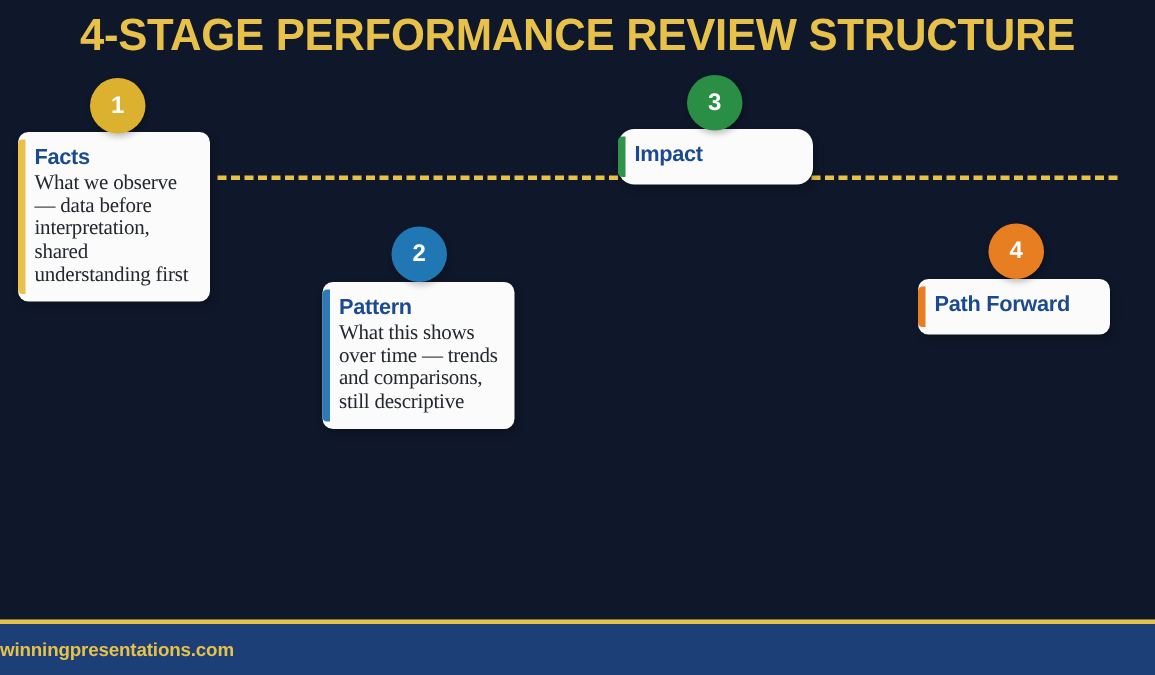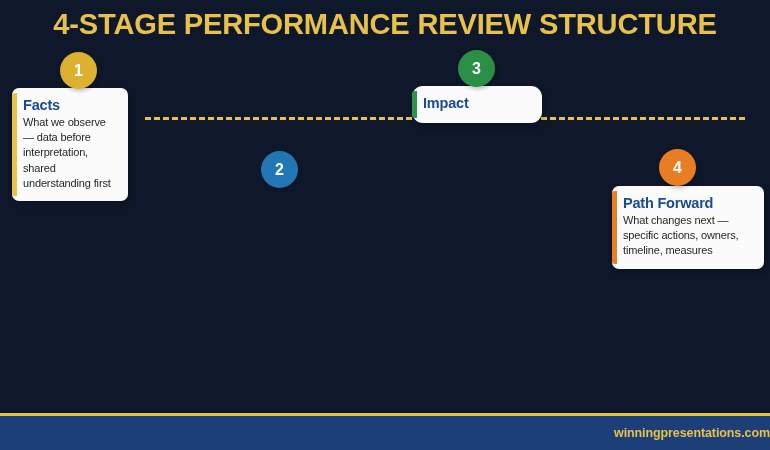--- a/index.html
+++ b/index.html
@@ -72,65 +72,66 @@
   .card-title {
     color: #1b4a90;
     font-size: 14.5px;
     font-weight: bold;
     line-height: 17px;
     margin-bottom: 1px;
     letter-spacing: -0.2px;
   }
   .card-body {
     color: #23272e;
-    font-size: 11px;
+    font-size: 14px;
     line-height: 15.2px;
     letter-spacing: -0.15px;
+    font-family: Liberation Serif, serif;
   }
 
   
   .badge {
     position: absolute;
     width: 37px;
     height: 37px;
     border-radius: 50%;
     color: #ffffff;
     font-size: 16px;
     font-weight: bold;
     display: flex;
     align-items: center;
     justify-content: center;
     box-shadow: 1px 2px 4px rgba(0,0,0,0.25);
     z-index: 5;
     line-height: 1;
   }
 
   
-  #card-1 { left: 12px;  top: 88px;  width: 116px; }
+  #card-1 { left: 12px;  top: 88px;  width: 128px; }
   #card-2 { left: 215px; top: 188px; width: 128px; }
   #card-3 { left: 412px; top: 86px;  width: 130px; border-radius: 11px; }
-  #card-4 { left: 612px; top: 186px; width: 152px; }
+  #card-4 { left: 612px; top: 186px; width: 128px; }
 
   #badge-1 { left: 60px;  top: 52px;  }
   #badge-2 { left: 261px; top: 151px; }
   #badge-3 { left: 458px; top: 50px;  }
   #badge-4 { left: 659px; top: 149px; }
 
   
   #footer {
     position: absolute;
     left: 0;
     bottom: 0;
     width: 770px;
     height: 34px;
     background: #1c3f78;
     border-top: 3px solid #e8c14a;
     display: flex;
     align-items: center;
-    justify-content: flex-end;
+    justify-content: flex-start;
   }
   #footer-text {
     color: #e8c14a;
     font-size: 12.5px;
     font-weight: bold;
     letter-spacing: -0.1px;
   }
 </style>
 </head>
 <body>
@@ -146,35 +147,39 @@
   </div>
   <div class="card" id="card-1">
     <div class="card-accent" style="background: rgb(232, 193, 74);"></div>
     <div class="card-title">Facts</div>
     <div class="card-body">What we observe — data before interpretation, shared understanding first</div>
   </div>
 
   <div class="badge" id="badge-2" style="background: rgb(32, 119, 180);">
     <span>2</span>
   </div>
+  <div class="card" id="card-2">
+    <div class="card-accent" style="background: rgb(45, 122, 184);"></div>
+    <div class="card-title">Pattern</div>
+    <div class="card-body">What this shows over time — trends and comparisons, still descriptive</div>
+  </div>
 
   <div class="badge" id="badge-3" style="background: rgb(42, 143, 68);">
     <span>3</span>
   </div>
   <div class="card" id="card-3">
     <div class="card-accent" style="background: rgb(45, 148, 72);"></div>
     <div class="card-title">Impact</div>
   </div>
 
   <div class="badge" id="badge-4" style="background: rgb(232, 126, 34);">
     <span>4</span>
   </div>
   <div class="card" id="card-4">
     <div class="card-accent" style="background: rgb(232, 126, 34);"></div>
     <div class="card-title">Path Forward</div>
-    <div class="card-body">What changes next — specific actions, owners, timeline, measures</div>
   </div>
 
   <div id="footer" style="border-top-color: rgb(232, 193, 74);">
     <span id="footer-text" style="color: rgb(232, 193, 74);">winningpresentations.com</span>
   </div>
 
 </div>
 
 </body></html>

